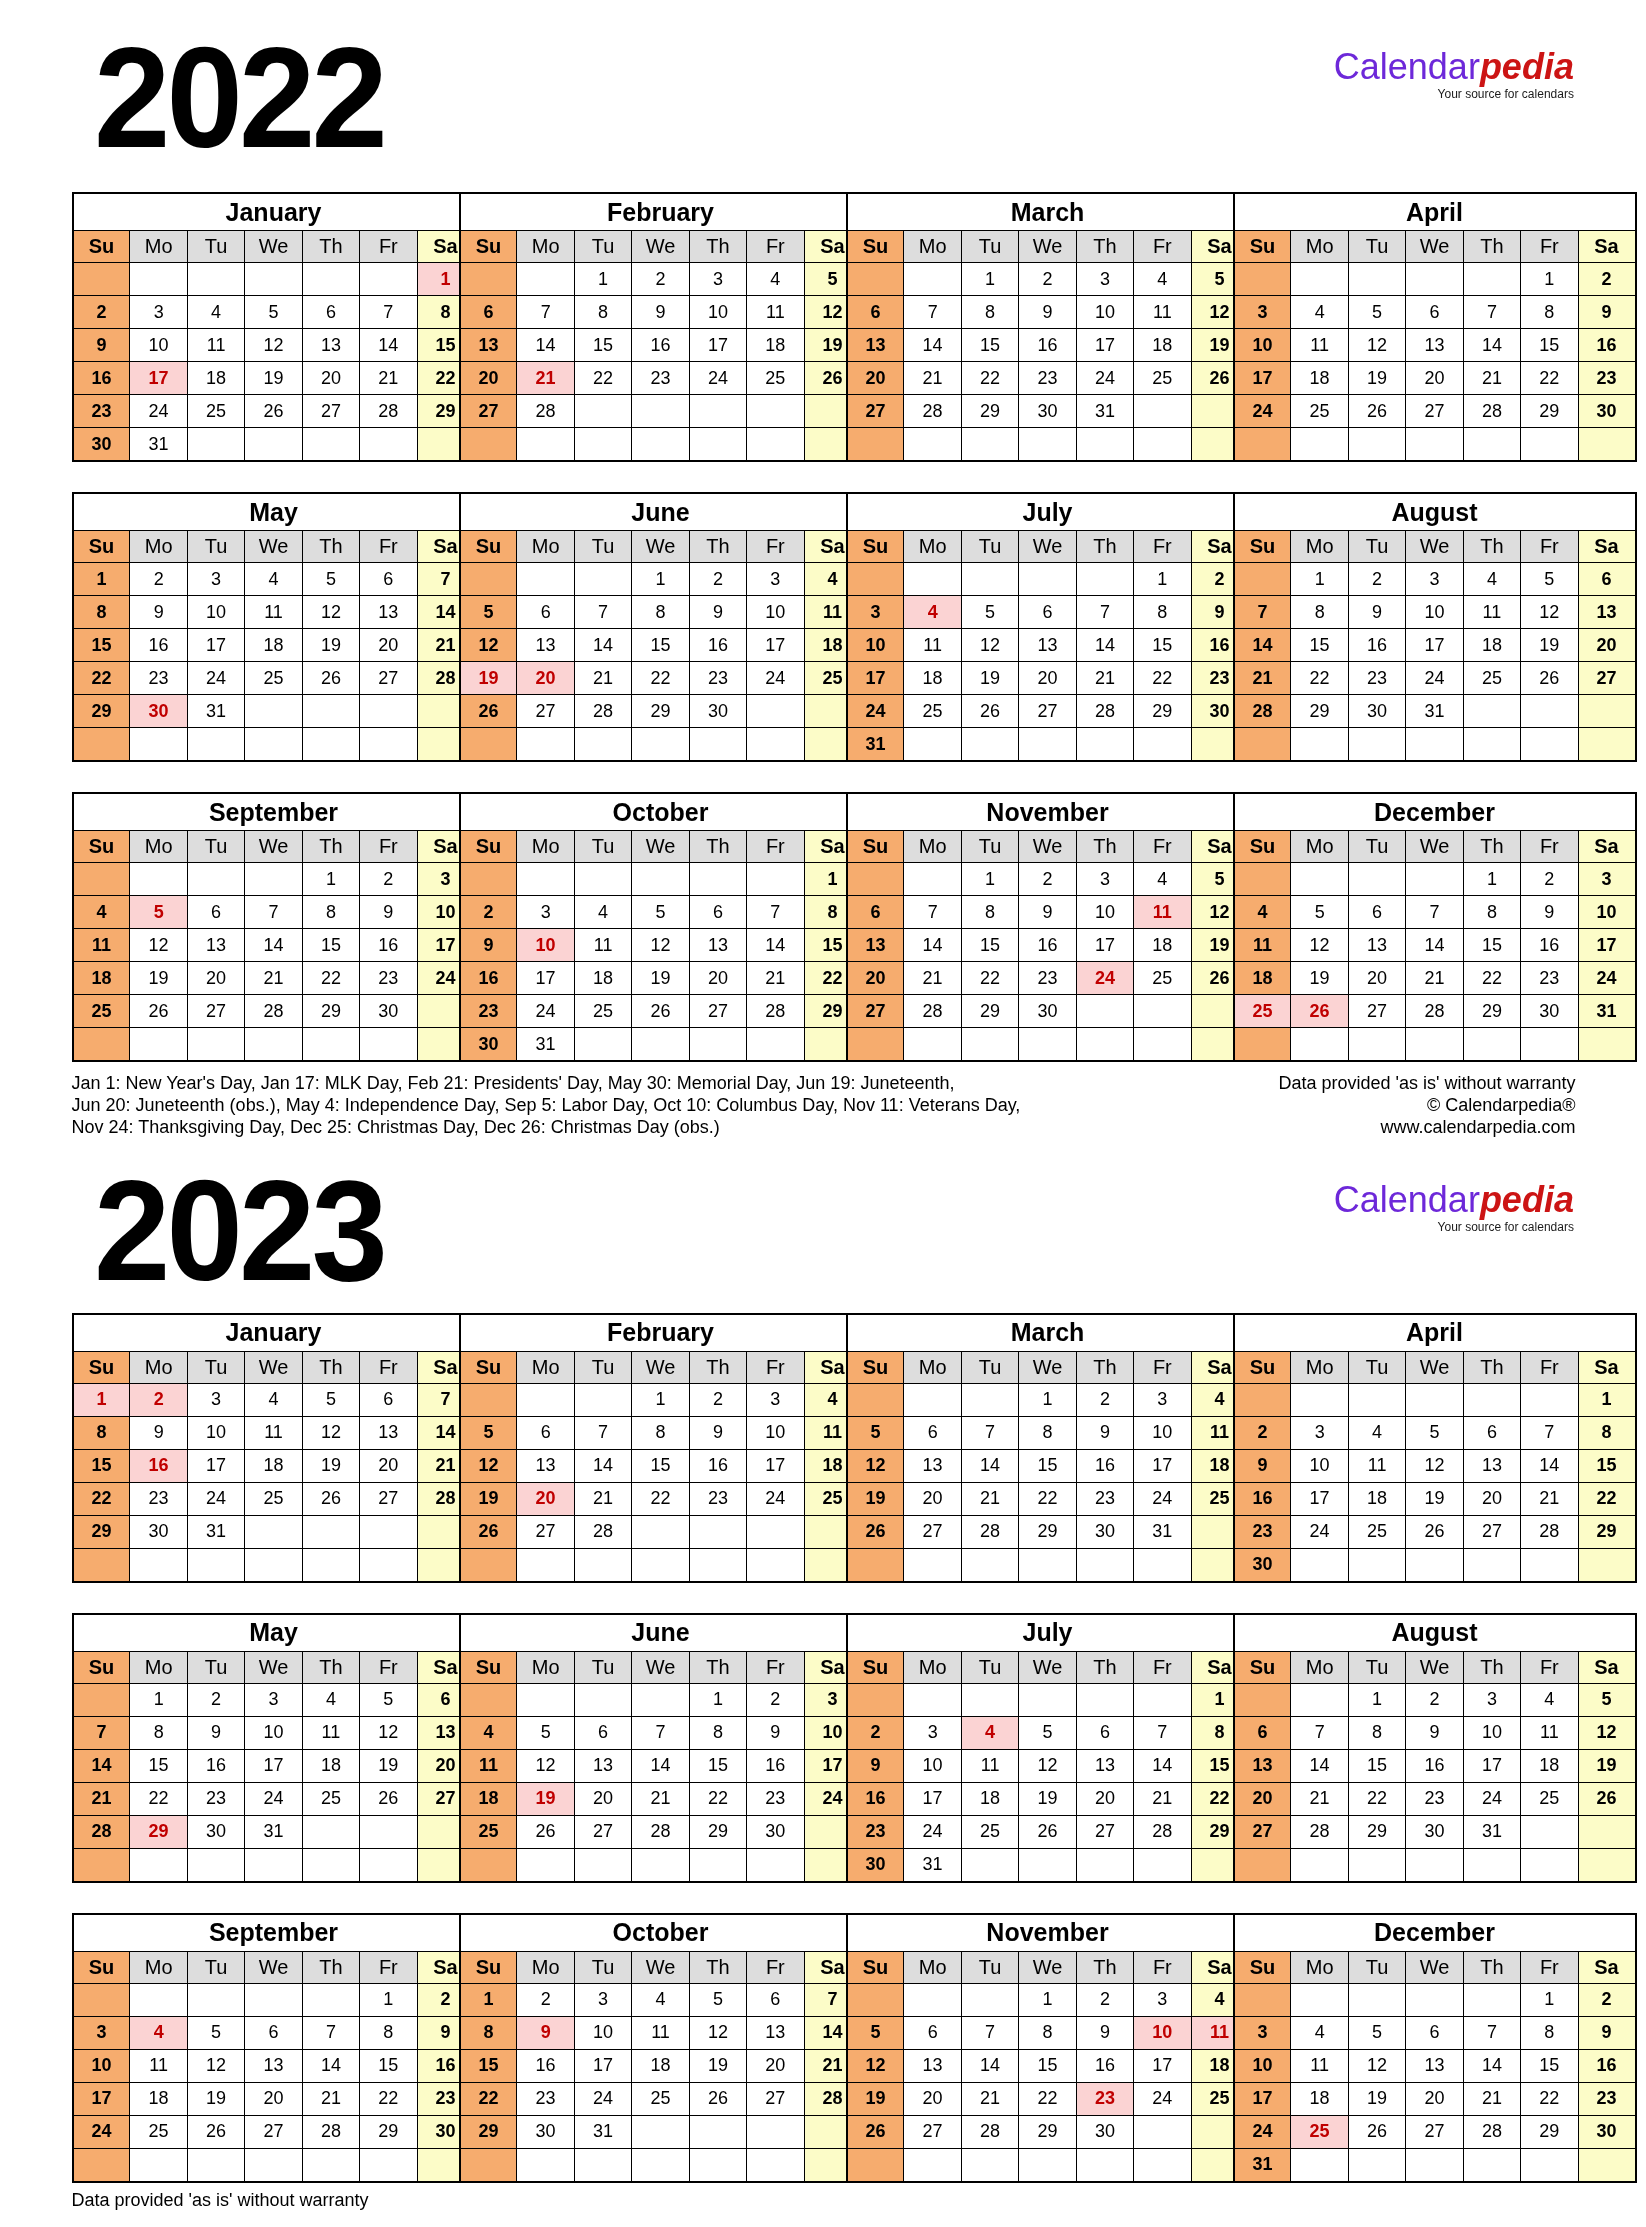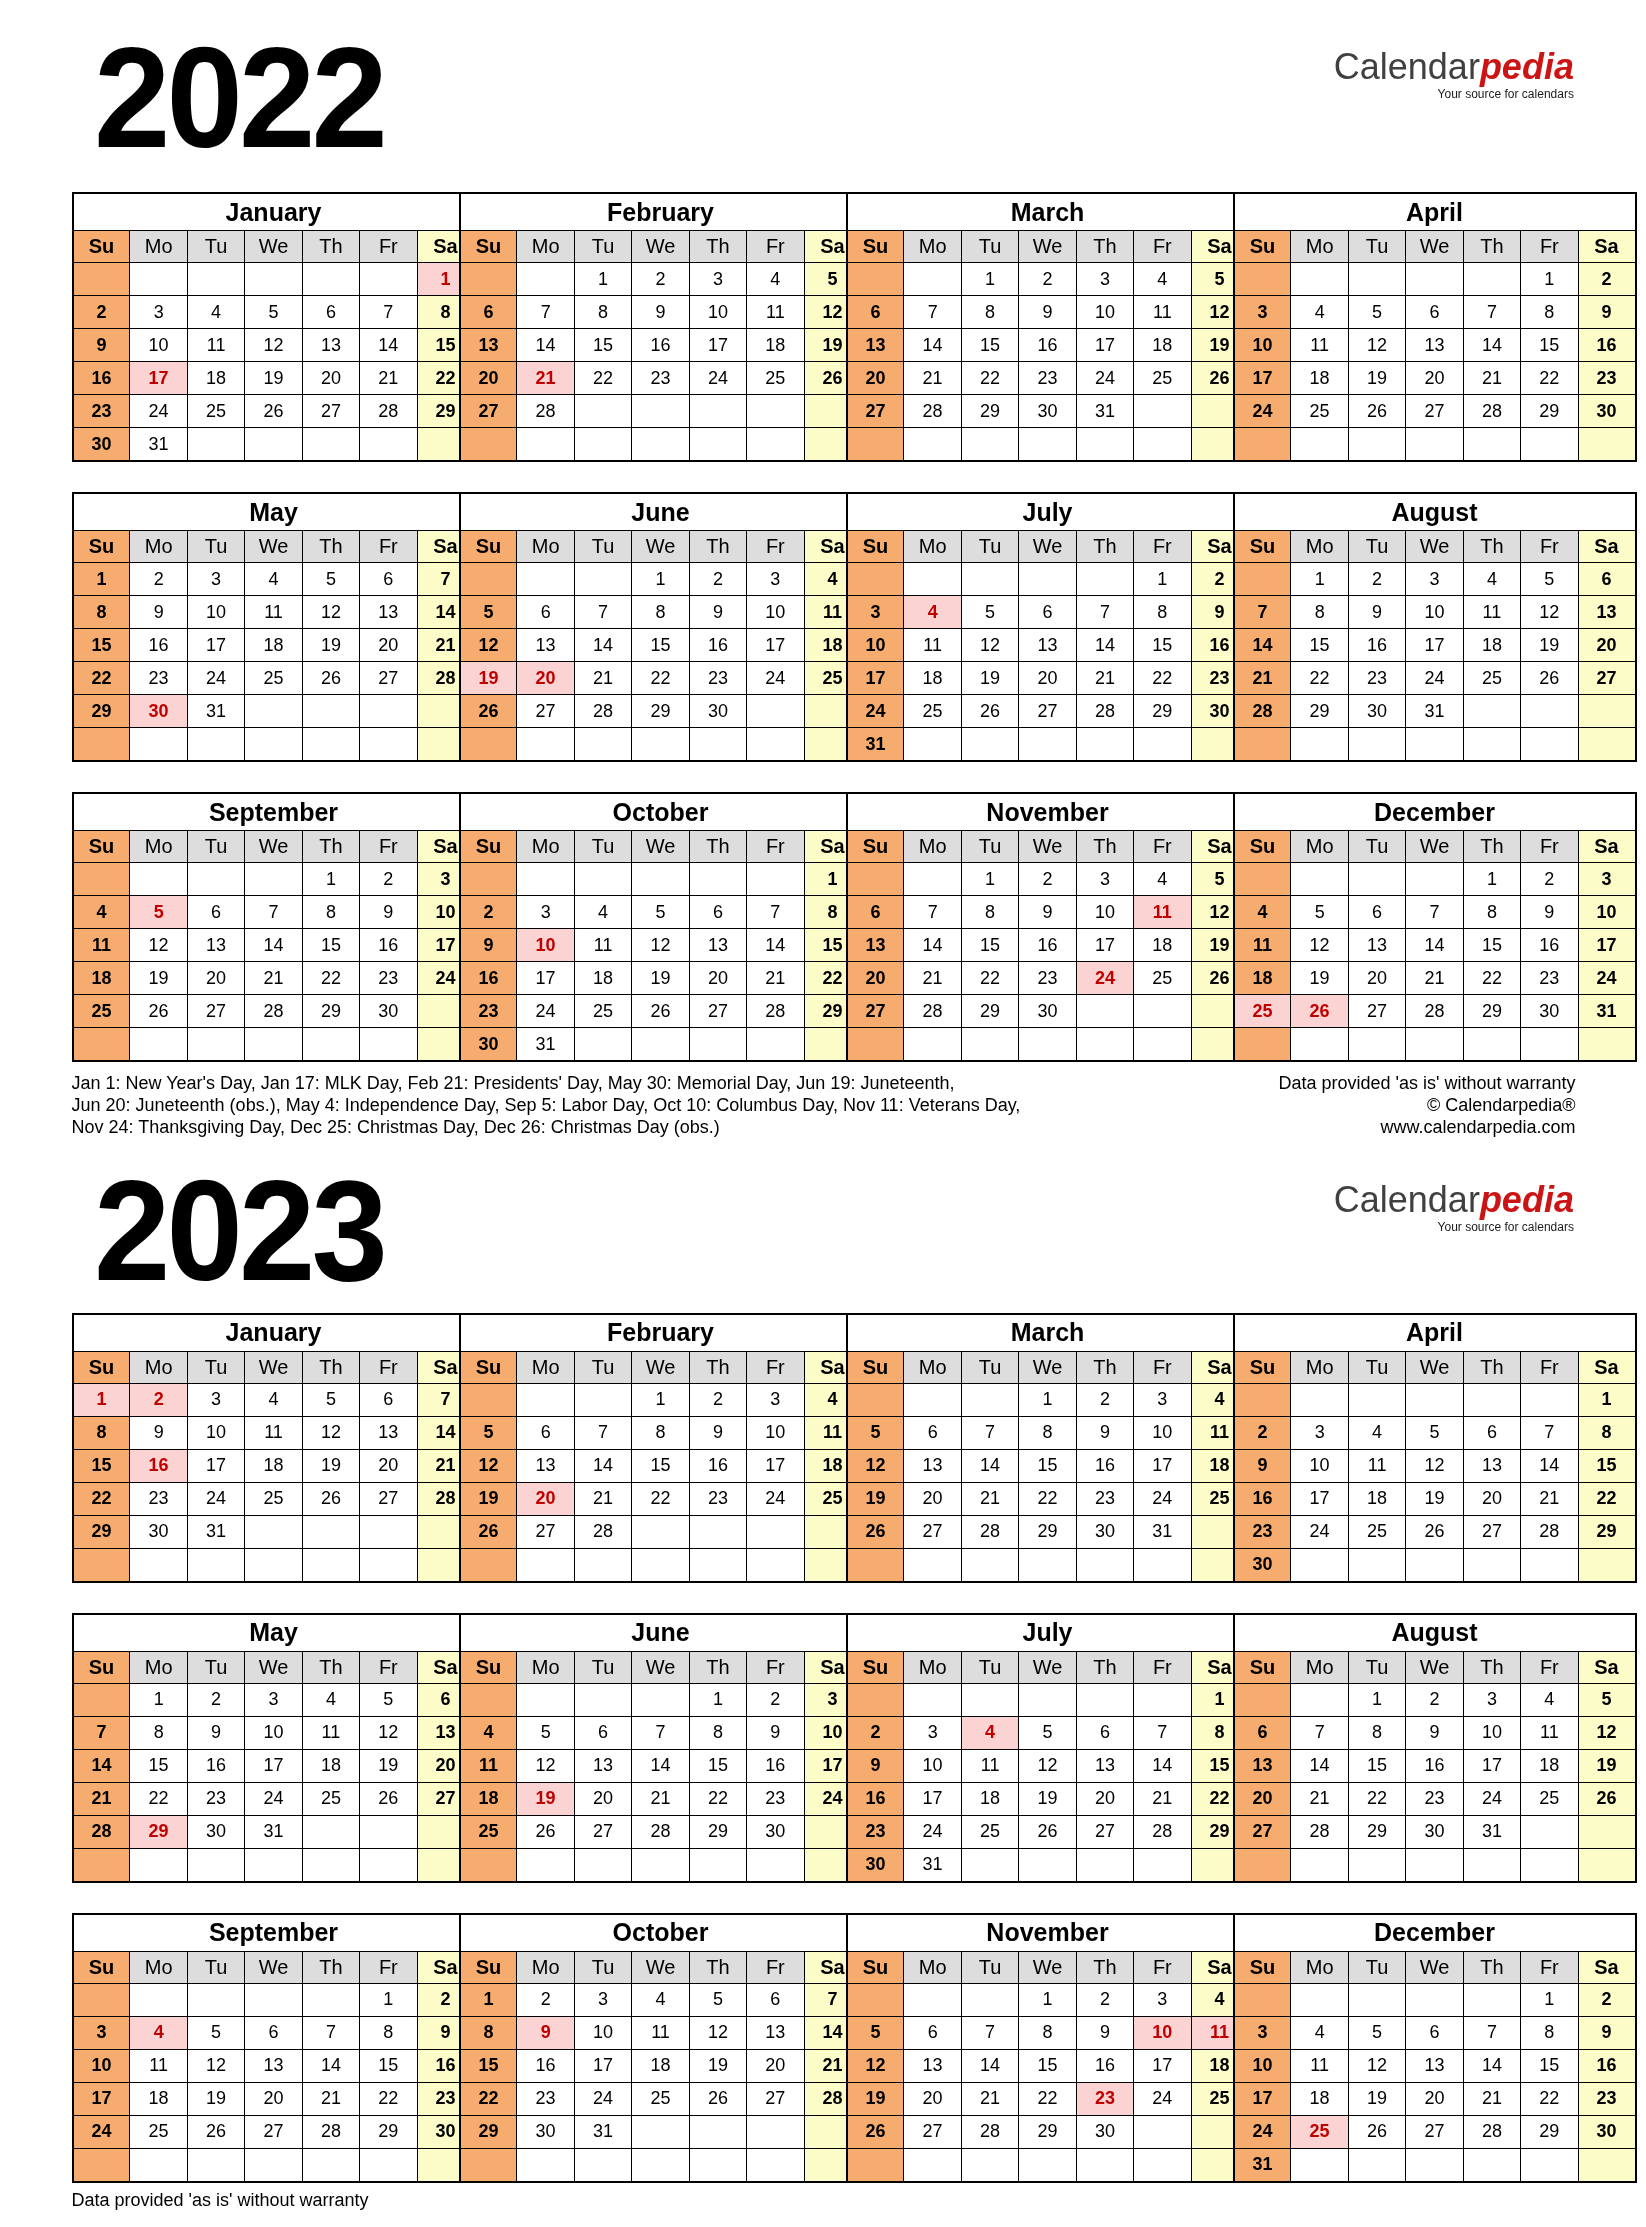--- a/index.html
+++ b/index.html
@@ -19,21 +19,21 @@
   }
   .year-header.first{margin-top:41px;}
   .year-header.second{margin-top:36px;}
   .big-year{
     font-size:143px;line-height:113px;font-weight:bold;
     letter-spacing:-4px;margin-left:22px;
     transform:scaleX(.96);transform-origin:left top;
   }
   .logo{ text-align:right;margin-top:8px;margin-right:1.6px;}
   .logo-main{font-size:36px;line-height:36px;}
-  .logo-black{color:#404040;}
+  .logo-black{color:#6d28d9;}
   .logo-red{color:var(--logo-red);font-weight:bold;font-style:italic;}
   .logo-tagline{font-size:12px;line-height:19px;color:#1b1b1b;}
   
   .months-grid{
     display:grid;
     grid-template-columns:repeat(4,342px);
     column-gap:45px;row-gap:30px;
   }
   .months-grid.first{margin-top:34px;}
   .months-grid.second{margin-top:22px;}

